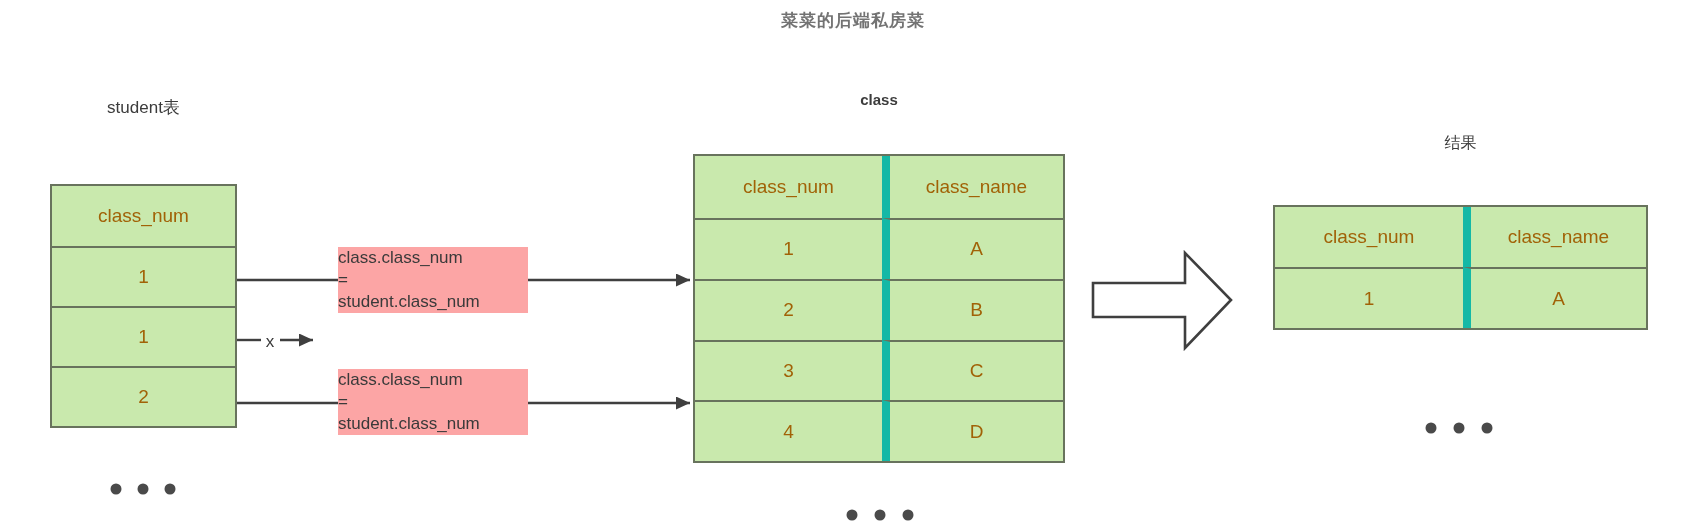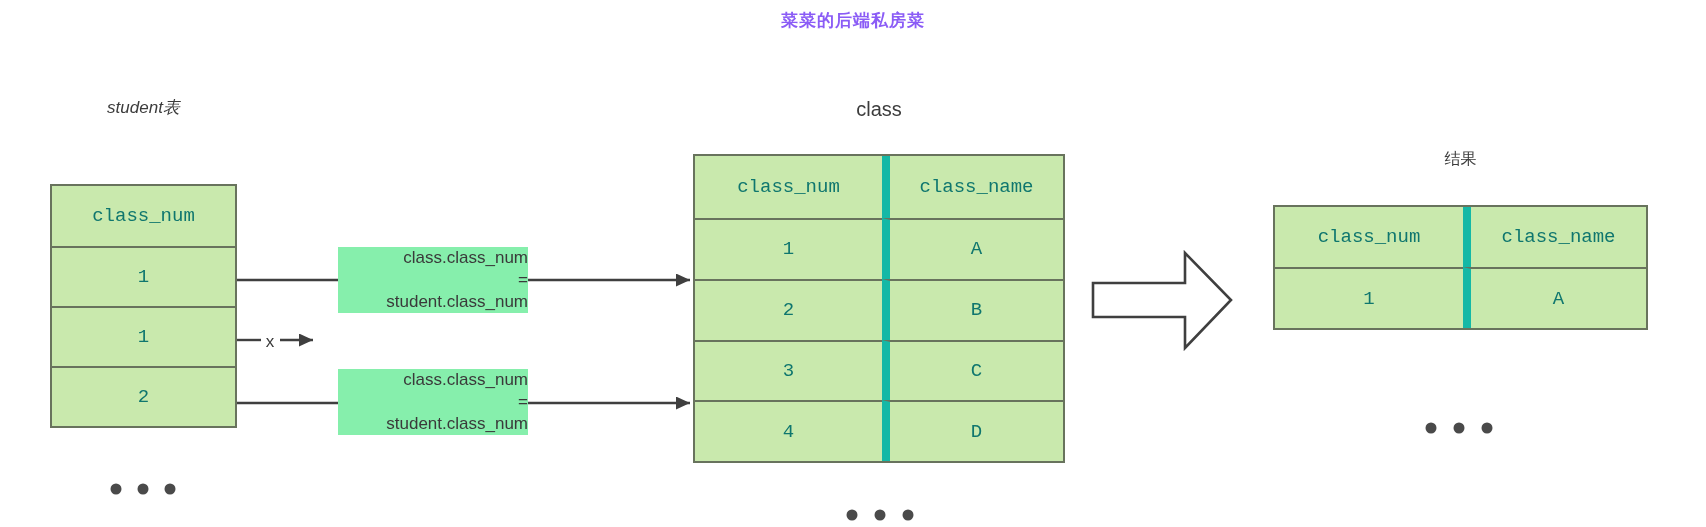--- a/index.html
+++ b/index.html
@@ -8,65 +8,64 @@
     width:1706px; height:527px;
     background:#ffffff;
     font-family:"Liberation Sans", sans-serif;
     color:#3c3c3c;
     overflow:hidden;
   }
   .watermark {
     position:absolute;
     top:9px; left:0; right:0;
     text-align:center;
-    color:#8b5cf6;
+    color:#737373;
     font-size:17px;
     font-weight:bold;
     letter-spacing:1px;
   }
   .tbl-title {
     position:absolute;
     text-align:center;
     color:#3c3c3c;
   }
-  .student-title { left:40px; top:96px; width:207px; font-size:17px; line-height:23px;font-style:italic; }
-  .class-title   { left:693px; top:98px; width:372px; font-size:20px; }
-  .result-title  { left:1273px; top:133px; width:375px; font-size:16px;margin-top:16px; }
+  .student-title { left:40px; top:96px; width:207px; font-size:17px; line-height:23px; }
+  .class-title   { left:693px; top:91px; width:372px; font-size:15px;font-weight:bold; }
+  .result-title  { left:1273px; top:133px; width:375px; font-size:16px; }
 
   .tbl {
     position:absolute;
     display:grid;
     background:#c9e9ad;
     border:2px solid #68735d;
     box-sizing:border-box;
   }
   .cell {
     display:flex; align-items:center; justify-content:center;
-    font-size:19px; color:#0f766e;
+    font-size:19px; color:#a16207;
     box-sizing:border-box;
-    font-family:Liberation Mono, monospace;
   }
   .cell.bt { border-top:2px solid #68735d; }
   .cell.bl { border-left:8px solid #14b8a6; }
 
   .student-tbl { left:50px; top:184px; width:187px; height:244px;
                  grid-template-rows:repeat(4, 1fr); }
   .class-tbl   { left:693px; top:154px; width:372px; height:309px;
                  grid-template-columns:187px 1fr;
                  grid-template-rows:62px 1fr 1fr 1fr 1fr; }
   .result-tbl  { left:1273px; top:205px; width:375px; height:125px;
                  grid-template-columns:188px 1fr;
                  grid-template-rows:60px 1fr; }
 
   .join-label {
     position:absolute;
     left:338px; width:190px;
-    text-align:right;
+    text-align:left;
     font-size:17px; line-height:22px;
-    background:#86efac;
+    background:#fca5a5;
     color:#3a3a3a;
   }
   .join-label-1 { top:247px; }
   .join-label-2 { top:369px; }
 
   .overlay {
     position:absolute; left:0; top:0;
     width:1706px; height:527px;
     pointer-events:none;
   }

